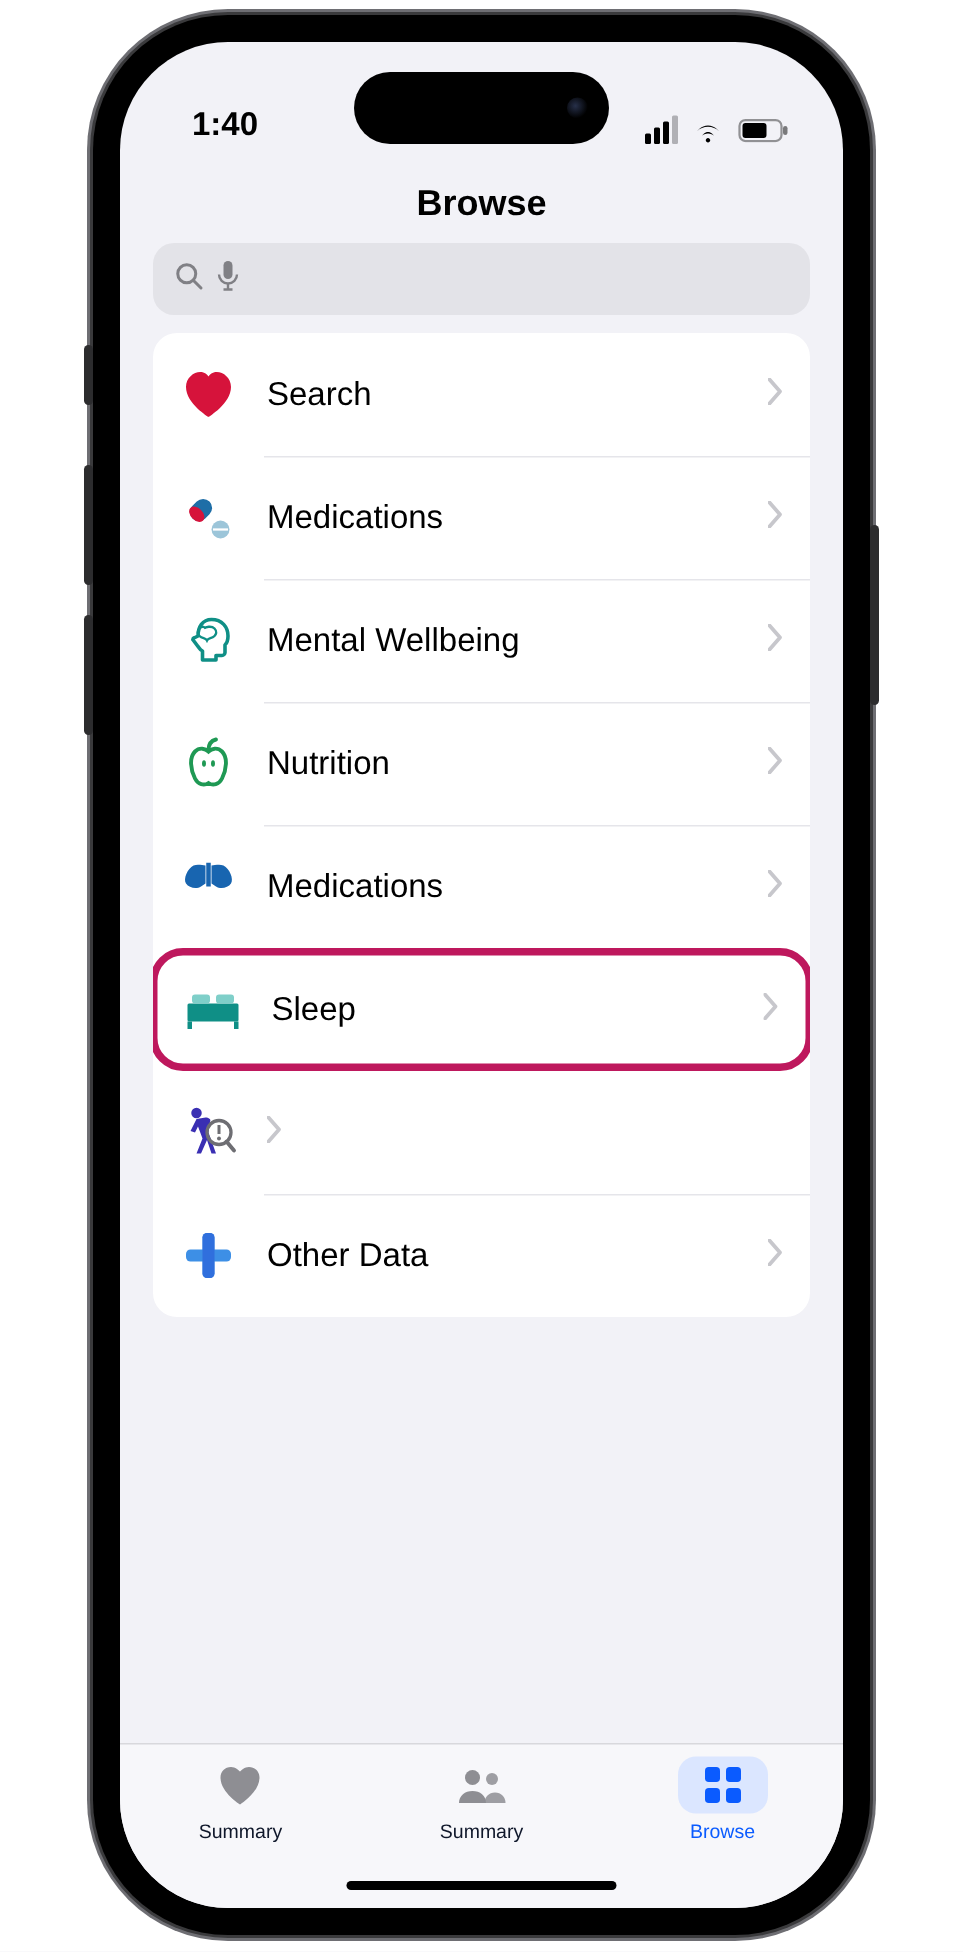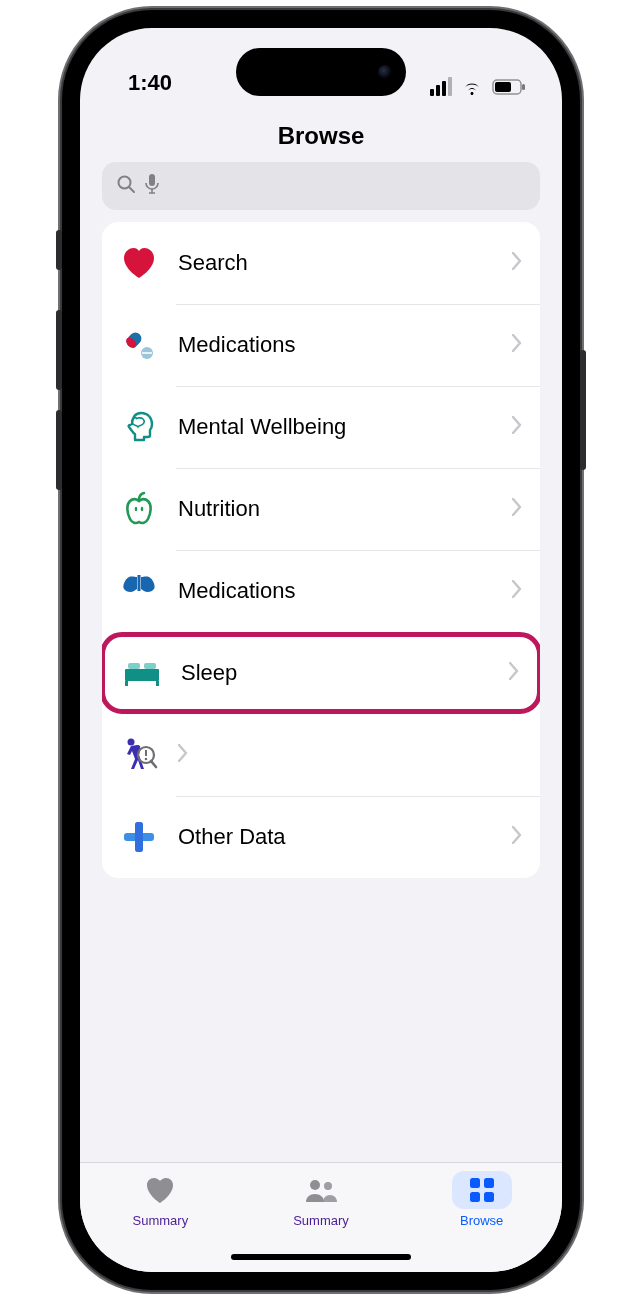--- a/index.html
+++ b/index.html
@@ -125,21 +125,21 @@
     background: rgba(247,247,250,0.94);
     border-top:1px solid #d8d8dc;
     display:flex;
     padding-top:8px;
   }
   .tab {
     flex:1;
     display:flex; flex-direction:column; align-items:center;
     gap:4px;
     font-size:13px;
-    color:#4c1d95;
+    color:#0f172a;
   }
   .tab.active { color:#0a5bff; }
   .tab .ticon {
     width:60px; height:38px;
     display:flex; align-items:center; justify-content:center;
     border-radius:12px;
   }
   .tab.active .ticon { background:#dbe6ff; }
   .home-ind {
     position:absolute;

